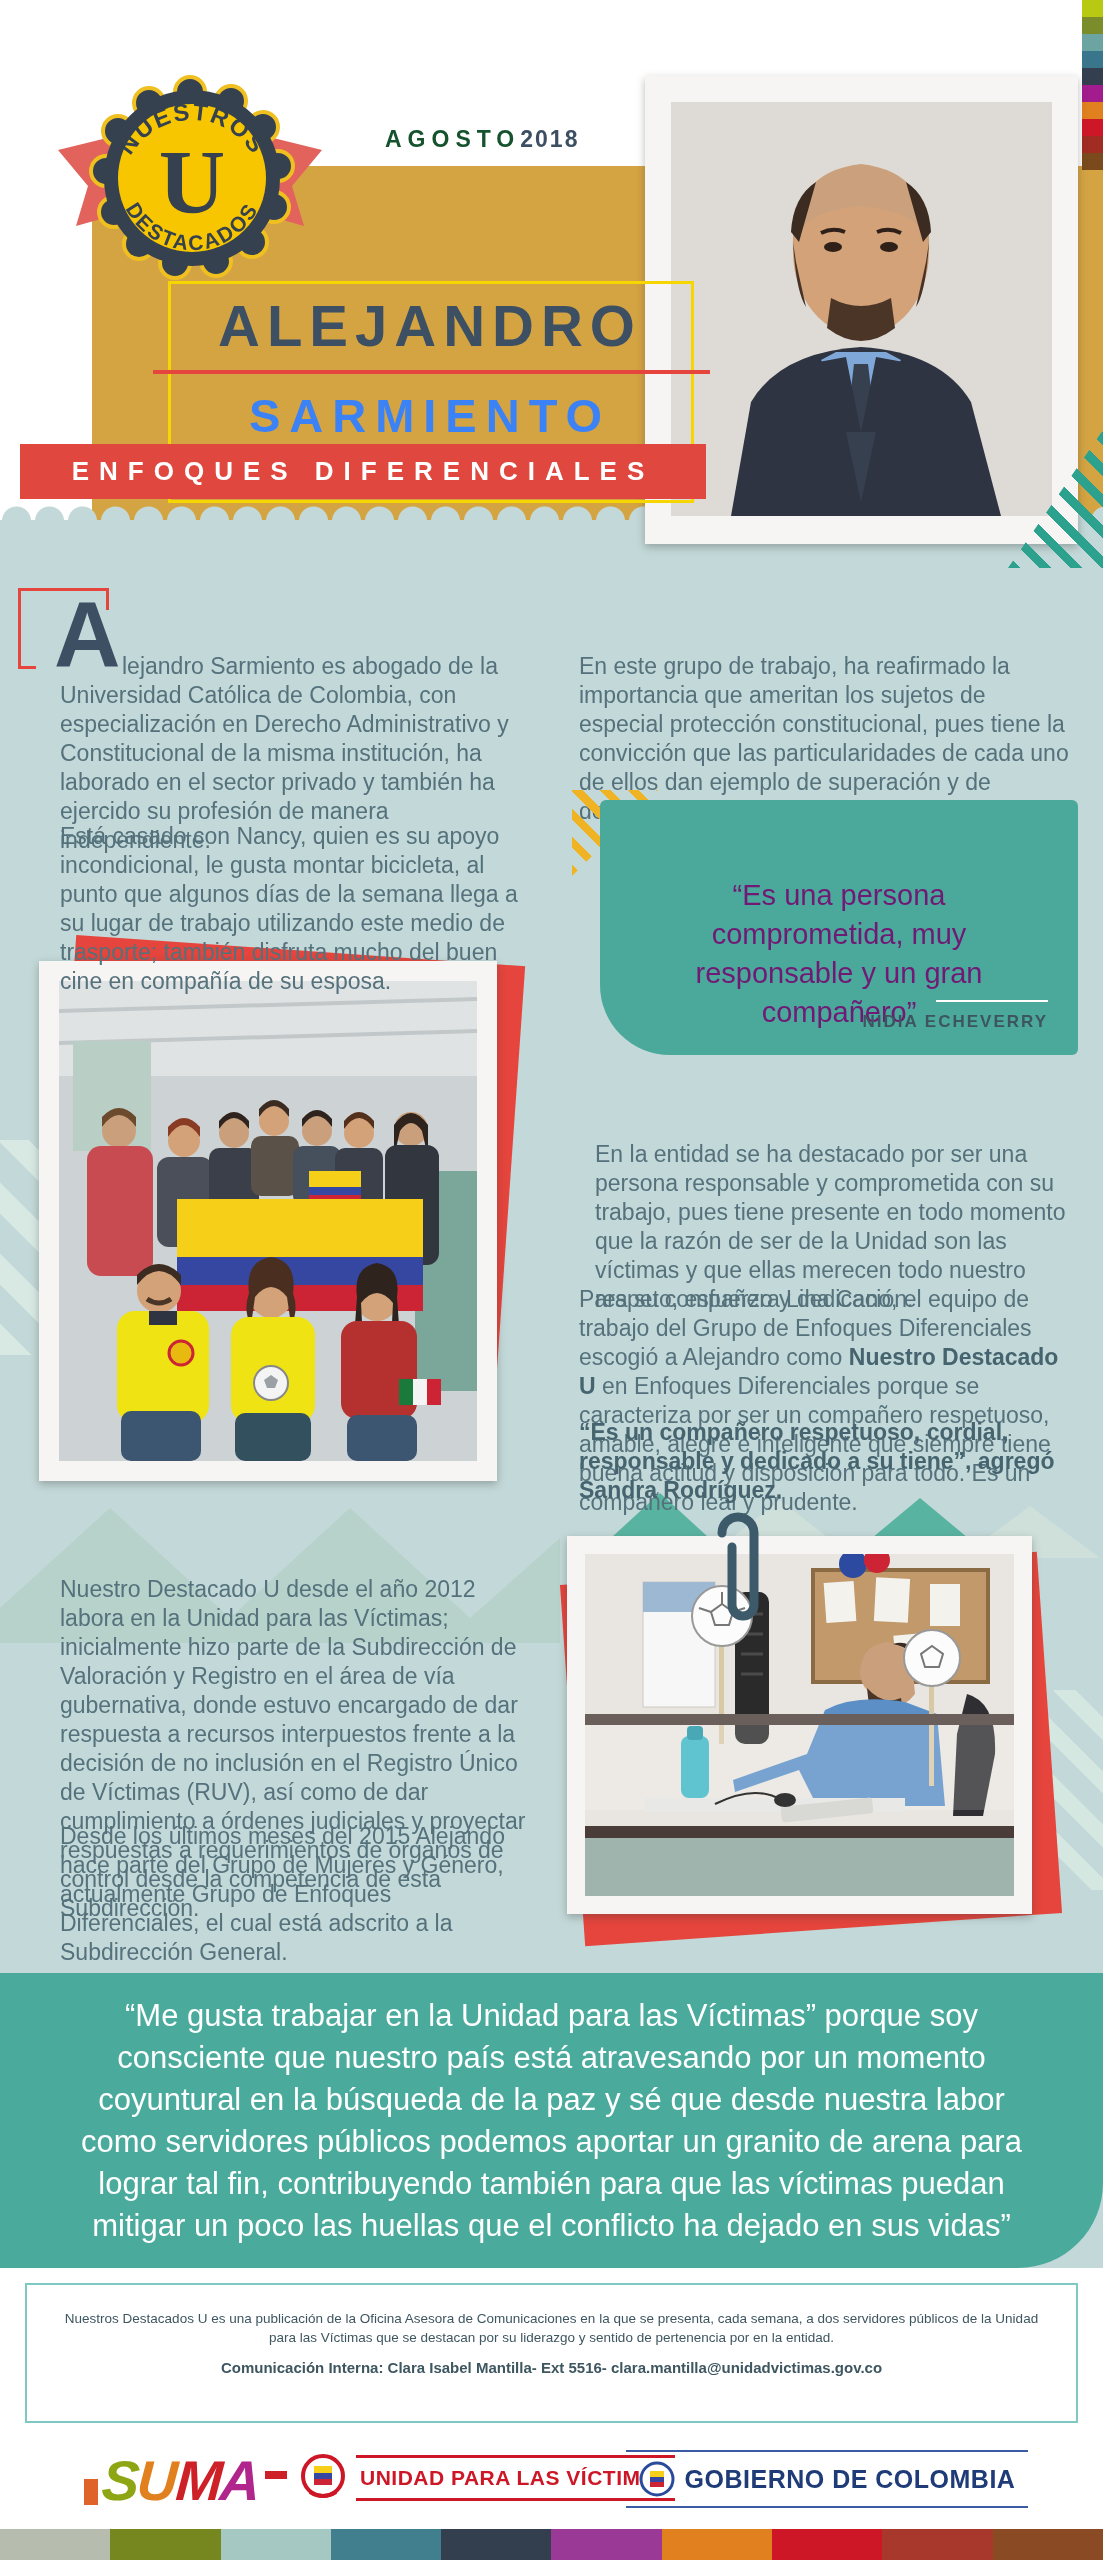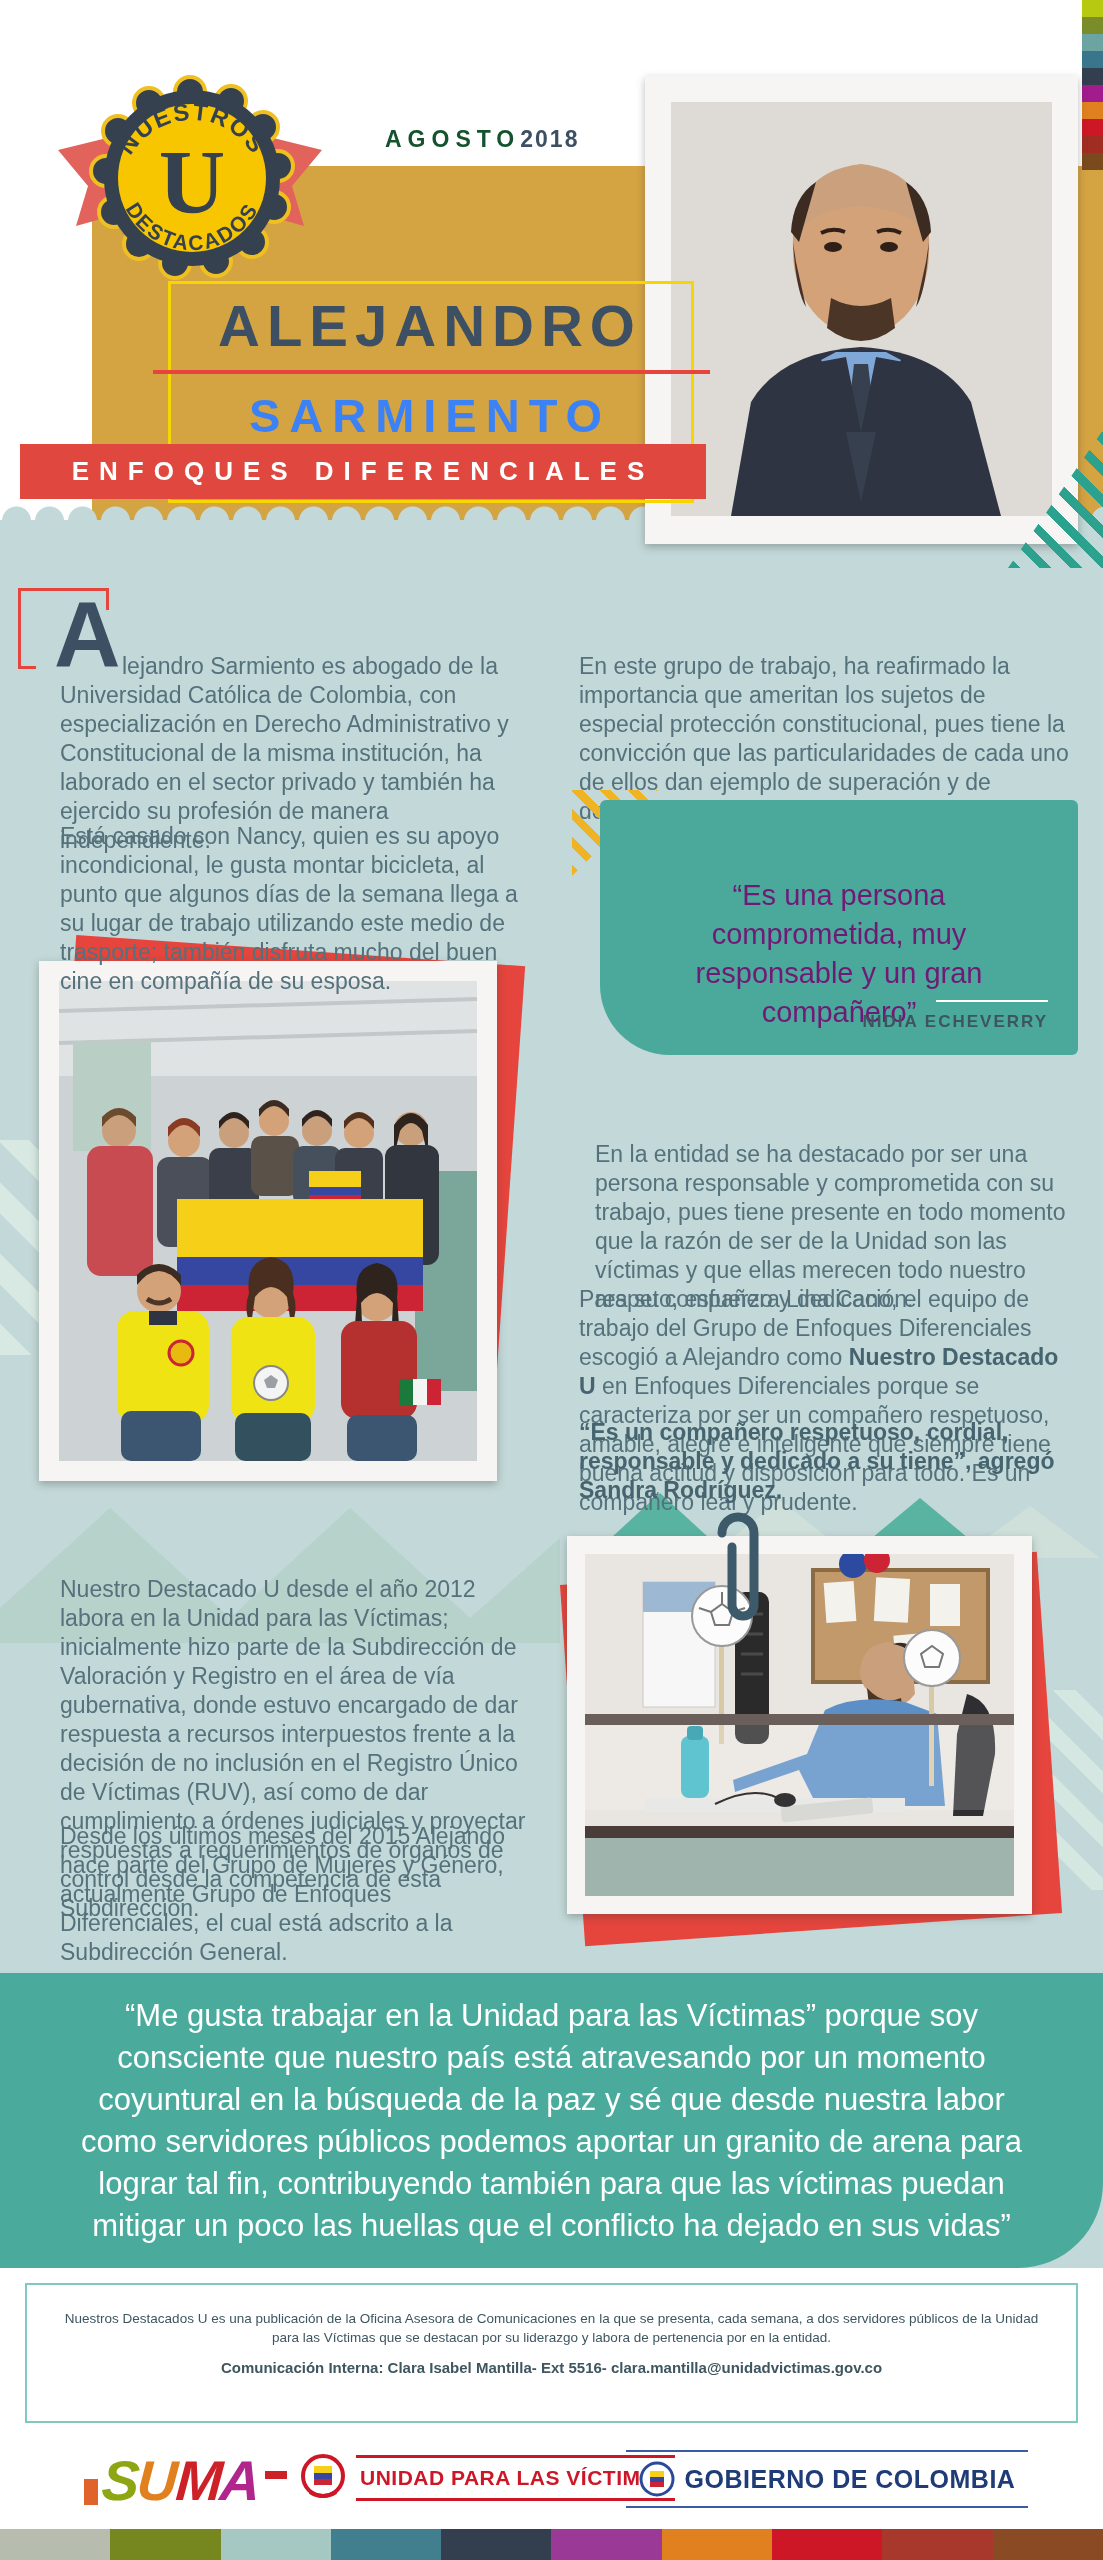--- a/index.html
+++ b/index.html
@@ -383,21 +383,21 @@
   <svg class="paperclip" width="64" height="145" viewBox="0 0 64 145">
     <path d="M16 36 a16 16 0 0 1 32 0 v72 a11 11 0 0 1 -22 0 v-58" fill="none" stroke="#3d5a6b" stroke-width="9" stroke-linecap="round"></path>
   </svg>
   <div class="pale-stripes-right"></div>
 
   <div class="big-quote">
     <p>“Me gusta trabajar en la Unidad para las Víctimas” porque soy consciente que nuestro país está atravesando por un momento coyuntural en la búsqueda de la paz y sé que desde nuestra labor como servidores públicos podemos aportar un granito de arena para lograr tal fin, contribuyendo también para que las víctimas puedan mitigar un poco las huellas que el conflicto ha dejado en sus vidas”</p>
   </div>
 
   <div class="footer-box">
-    <p class="about">Nuestros Destacados U es una publicación de la Oficina Asesora de Comunicaciones en la que se presenta, cada semana, a dos servidores públicos de la Unidad para las Víctimas que se destacan por su liderazgo y labora de pertenencia por en la entidad.</p>
+    <p class="about">Nuestros Destacados U es una publicación de la Oficina Asesora de Comunicaciones en la que se presenta, cada semana, a dos servidores públicos de la Unidad para las Víctimas que se destacan por su liderazgo y sentido de pertenencia por en la entidad.</p>
     <p class="contact">Comunicación Interna: Clara Isabel Mantilla- Ext 5516- clara.mantilla@unidadvictimas.gov.co</p>
   </div>
 
   <div class="logos">
     <div class="suma">
       <span class="pre"></span>
       <span class="blk s">S</span>
       <span class="blk u">U</span>
       <span class="blk m">M</span>
       <span class="blk a">A</span>

